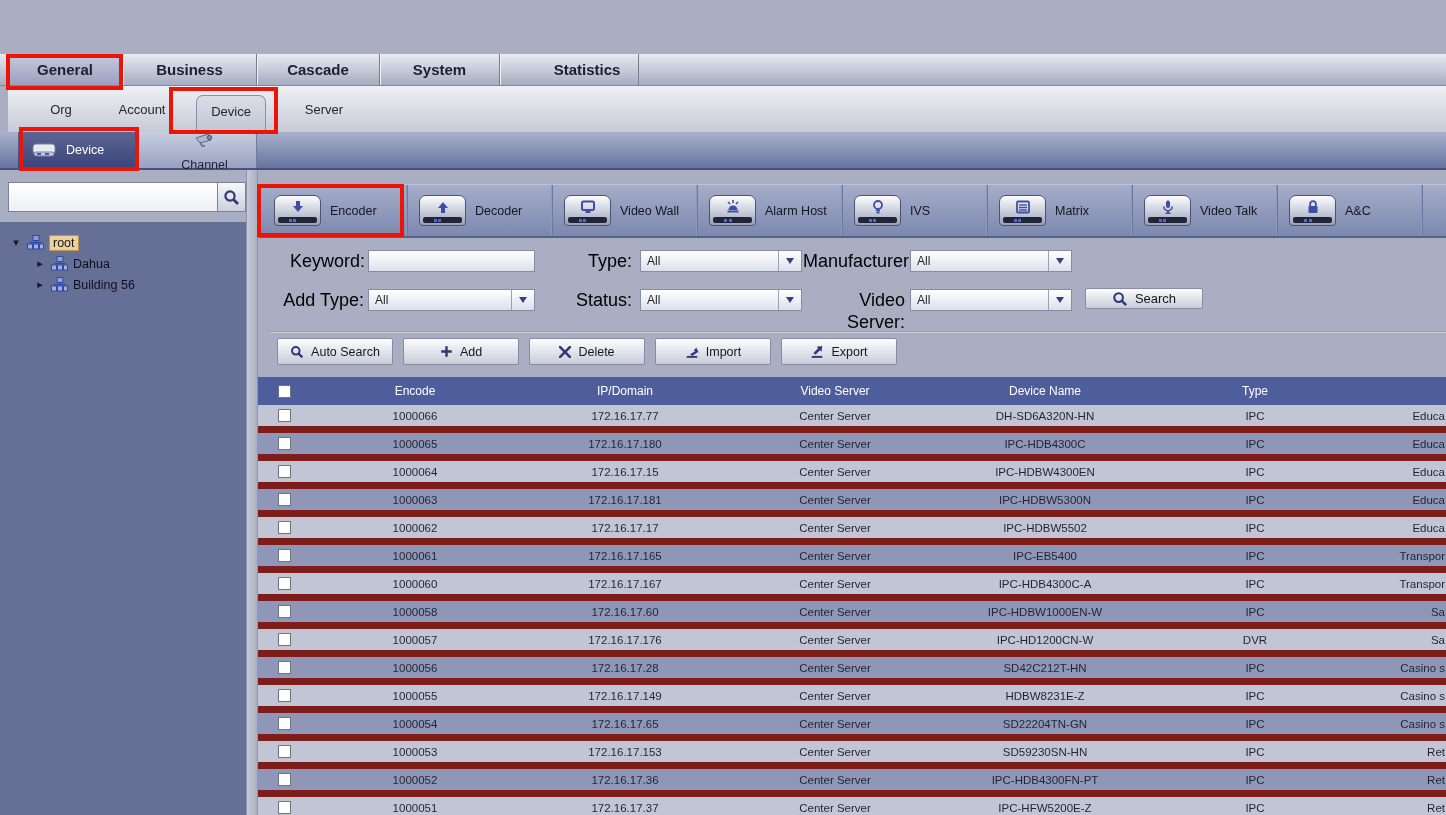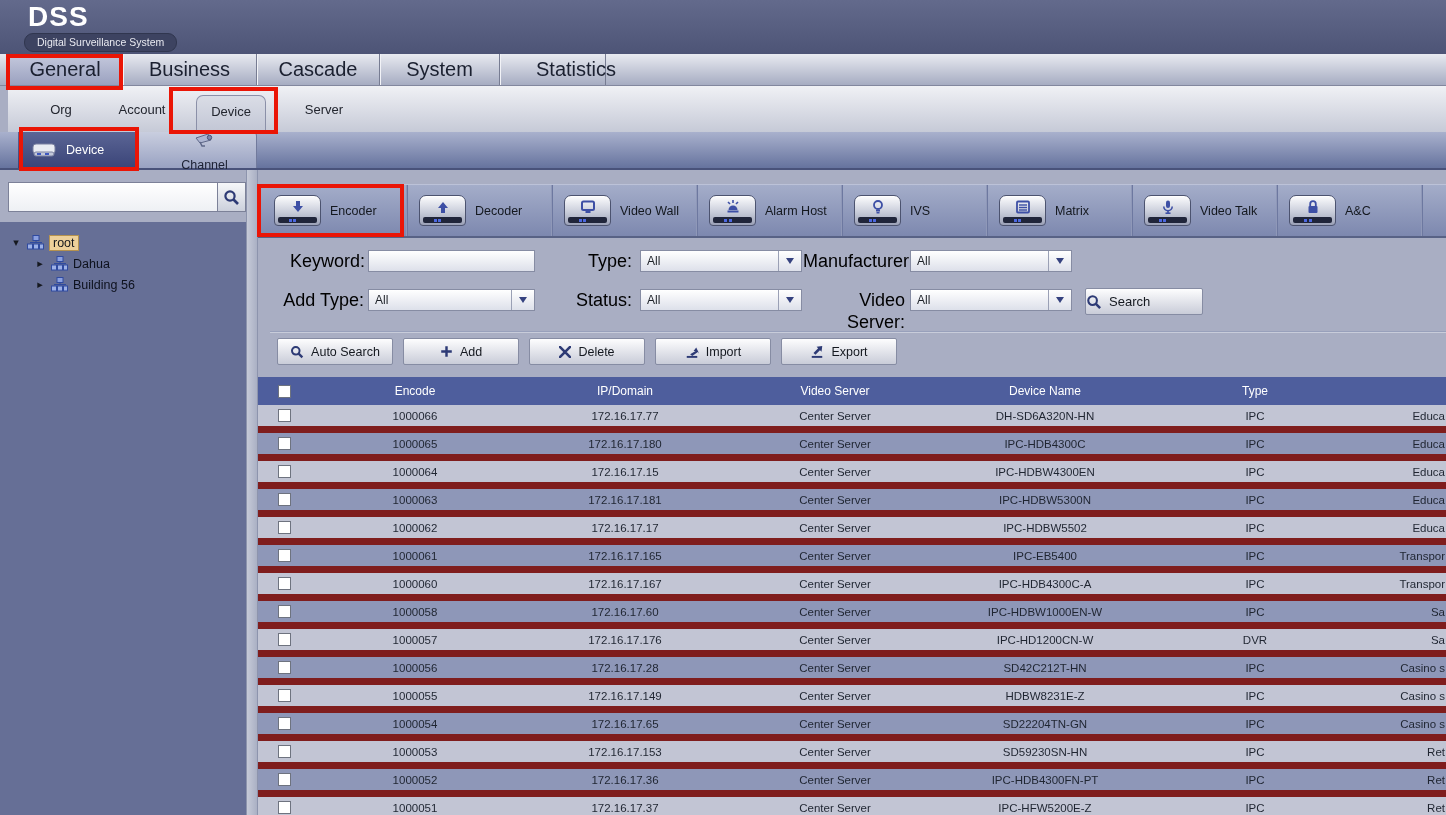--- a/index.html
+++ b/index.html
@@ -10,24 +10,24 @@
   
   .header { position:absolute; left:0; top:0; width:1446px; height:54px;
     background:linear-gradient(#636a8c,#4d5476); }
   .logo { position:absolute; left:28px; top:1px; color:#ffffff; font-size:28px; font-weight:bold; letter-spacing:1px; }
   .tagline { position:absolute; left:24px; top:33px; background:#3d4361; border:1px solid #30364f;
     border-radius:9px; color:#e9eaf1; font-size:10.5px; padding:2px 12px 3px 12px; white-space:nowrap; }
 
   
   .maintabs { position:absolute; left:0; top:54px; width:1446px; height:32px;
     background:linear-gradient(#e8eaf0,#a6acc2); border-bottom:1px solid #82879e; display:flex; padding-left:8px; }
-  .maintab { height:100%; line-height:31px; text-align:center; font-size:20px; font-weight:normal; color:#1b2030;
+  .maintab { height:100%; line-height:31px; text-align:center; font-size:15px; font-weight:bold; color:#1b2030;
     border-right:1px solid #777c92; box-shadow:inset 1px 0 0 #f2f3f7; }
   .maintab.selected { background:linear-gradient(#c6cade,#9aa1bf); }
-  .mt0{width:115px;} .mt1{width:134px;} .mt2{width:123px;} .mt3{width:120px;} .mt4{width:106px;padding-left:36px;}
+  .mt0{width:115px;} .mt1{width:134px;} .mt2{width:123px;} .mt3{width:120px;} .mt4{width:139px;padding-left:36px;}
 
   
   .subnav { position:absolute; left:8px; top:86px; width:1446px; height:46px;
     background:linear-gradient(#f0f1f5,#c6cad7); }
   .subitem { position:absolute; top:10px; height:28px; line-height:28px; font-size:13px; color:#23262f; text-align:center; }
   .sub-org{left:30px;width:46px;} .sub-account{left:104px;width:60px;} .sub-server{left:290px;width:52px;}
   .sub-device { left:188px; top:9px; width:70px; height:37px; line-height:32px;
     background:linear-gradient(#dadde6,#c2c6d5); border:1px solid #8b90a8; border-bottom:none;
     border-radius:7px 7px 0 0; }
 
@@ -76,23 +76,23 @@
   
   .flabel { position:absolute; height:22px; line-height:22px; font-size:18px; color:#000000; text-align:right; }
   .ftext { position:absolute; height:22px; border:1px solid #868ca3; background:linear-gradient(#ffffff,#dde0ea);
     padding:0 6px; font-size:12px; font-family:"Liberation Sans",sans-serif; color:#222; outline:none; }
   .fselect { position:absolute; height:22px; border:1px solid #868ca3; background:linear-gradient(#ffffff,#dde0ea);
     font-size:12px; color:#1d2128; line-height:20px; padding-left:6px; cursor:pointer; }
   .fselect .dd { position:absolute; right:0; top:0; width:23px; height:100%; border-left:1px solid #9aa0b5;
     display:flex; align-items:center; justify-content:center; }
   .fselect .dd i { width:0; height:0; border-left:4px solid transparent; border-right:4px solid transparent;
     border-top:6px solid #35427f; }
-  .search-btn { position:absolute; left:1085px; top:288px; width:118px; height:27px;
+  .search-btn { position:absolute; left:1085px; top:288px; width:118px; height:21px;
     border:1px solid #868ca3; background:linear-gradient(#fdfdfe,#c9ccd8); border-radius:2px;
-    display:flex; align-items:center; gap:7px; font-size:13px; color:#14181f; cursor:pointer; }
+    display:flex; align-items:center; justify-content:center; gap:7px; font-size:13px; color:#14181f; cursor:pointer; }
 
   .hsep { position:absolute; left:270px; top:331px; width:1176px; height:1px; background:#98a0bb;
     box-shadow:0 1px 0 #c8ccda; }
 
   
   .abtn { position:absolute; top:338px; width:116px; height:27px; border:1px solid #868ca3; border-radius:2px;
     background:linear-gradient(#fdfdfe,#c9ccd8); display:flex; align-items:center; justify-content:center;
     gap:7px; font-size:12.5px; color:#14181f; cursor:pointer; }
   .ab0{left:277px;} .ab1{left:403px;} .ab2{left:529px;} .ab3{left:655px;} .ab4{left:781px;}
 
@@ -116,24 +116,20 @@
   .rb-viewdevice { left:19px; top:127px; width:120px; height:44px; }
   .rb-encoder { left:257px; top:184px; width:147px; height:53px; }
 
   svg { display:block; }
 </style>
 </head>
 <body>
 
 <div id="app">
 
-  <div class="header">
-    <div class="logo">DSS</div>
-    <div class="tagline">Digital Surveillance System</div>
-  </div>
 
   <div class="maintabs">
     <div class="maintab mt0 selected">General</div>
     <div class="maintab mt1">Business</div>
     <div class="maintab mt2">Cascade</div>
     <div class="maintab mt3">System</div>
     <div class="maintab mt4">Statistics</div>
   </div>
 
   <div class="subnav">

